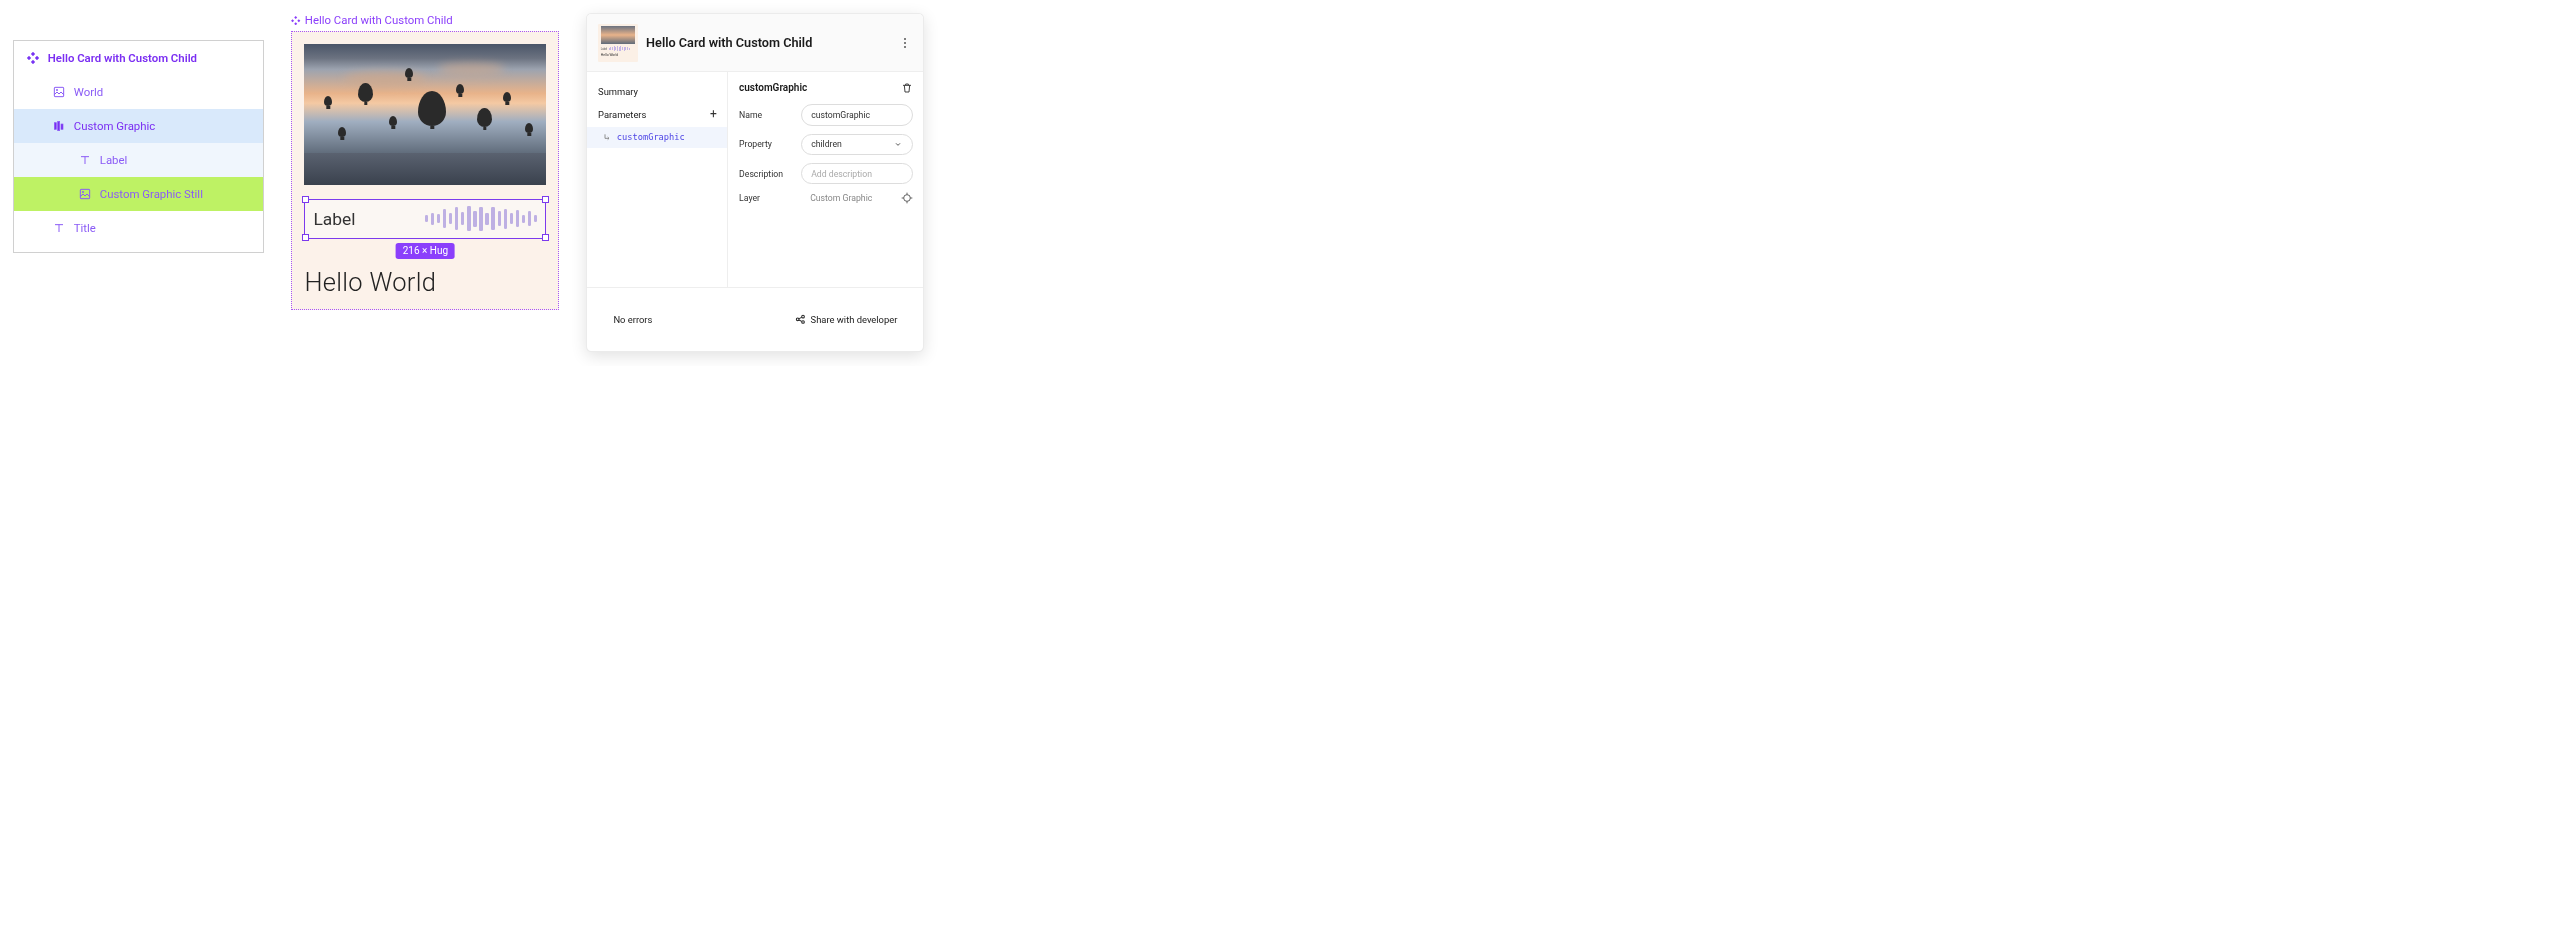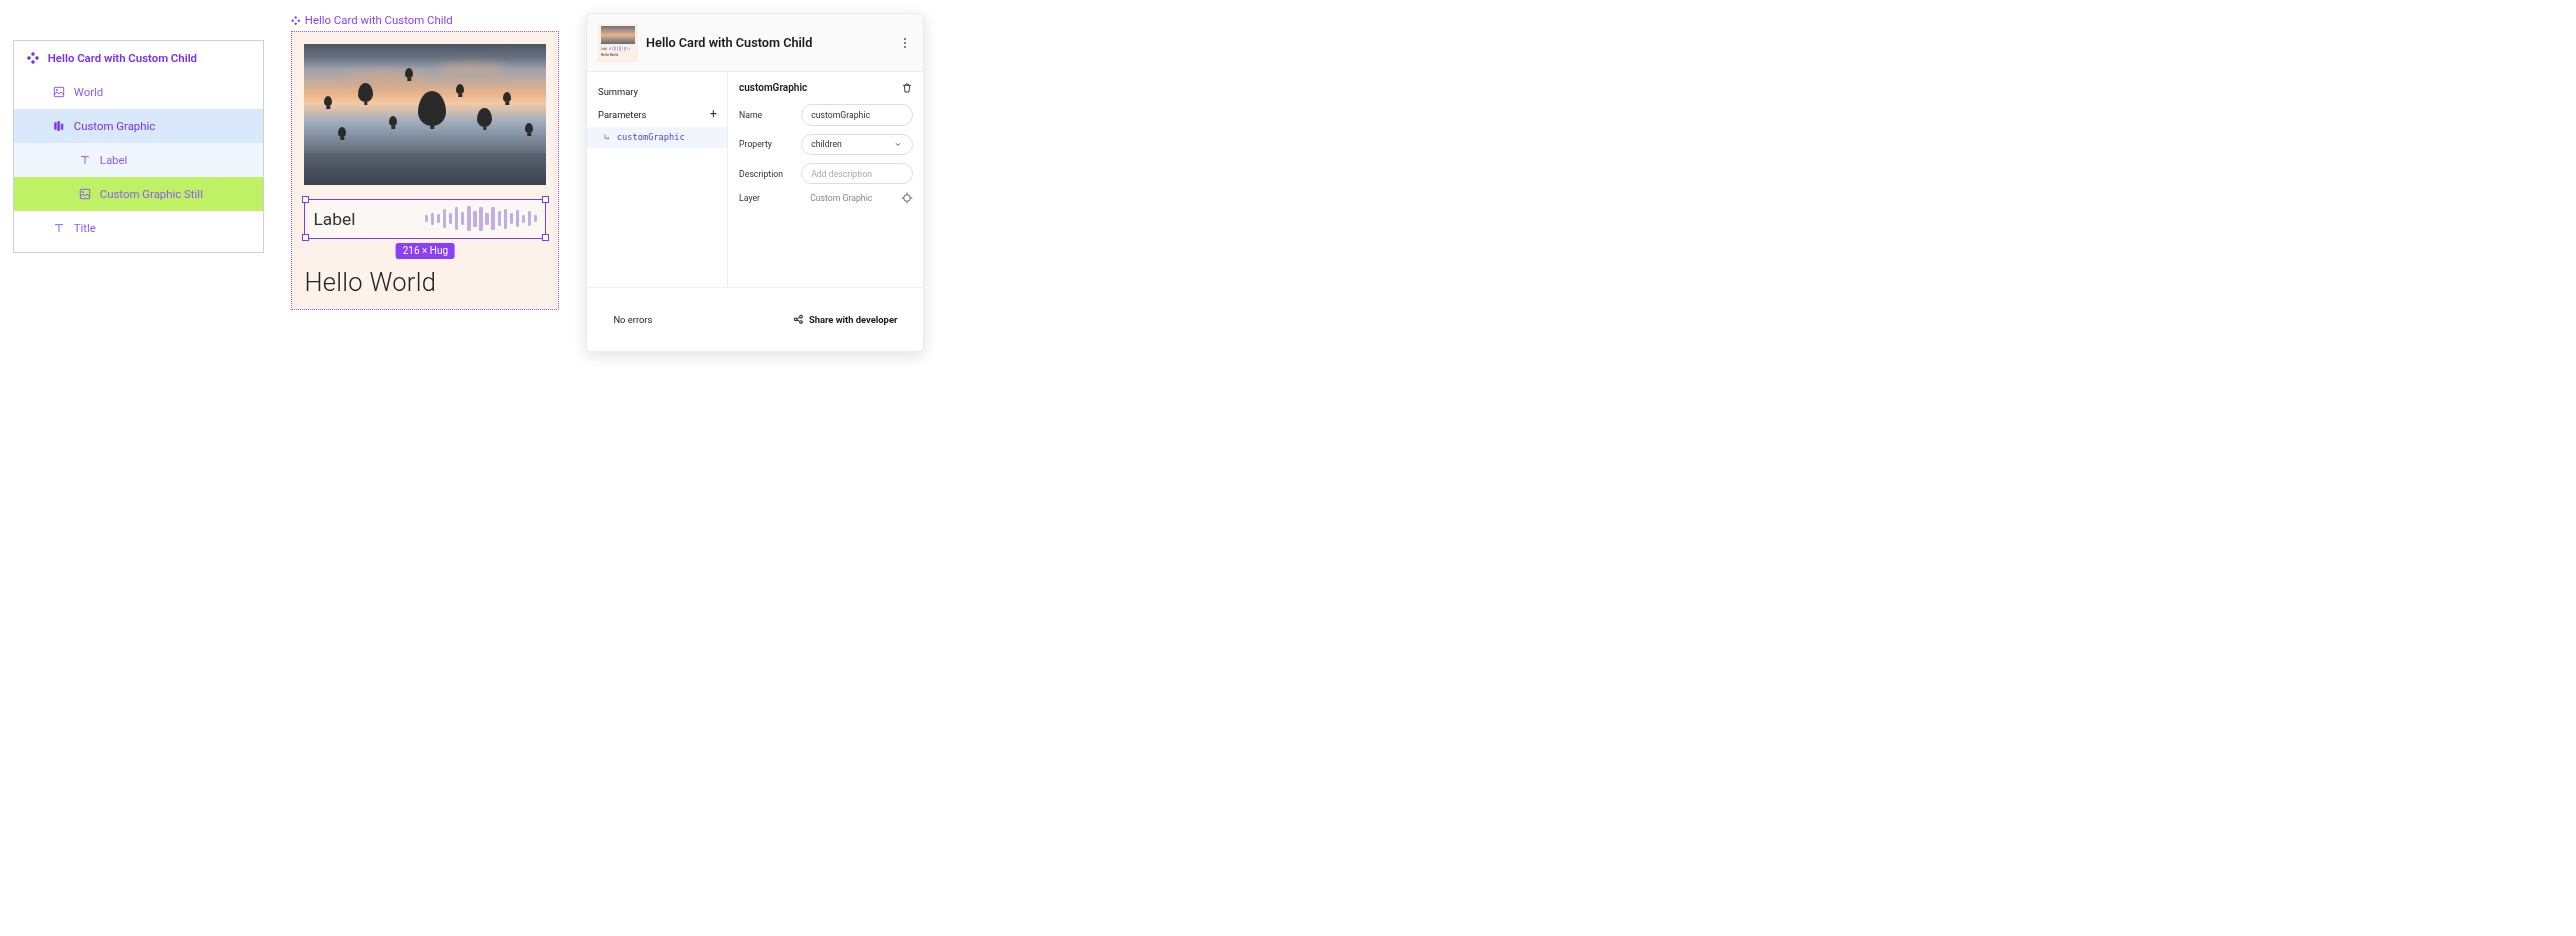--- a/index.html
+++ b/index.html
@@ -176,21 +176,21 @@
   .pr-input.placeholder { color:#aaa; }
   .pr-static { flex:1; font-size:8.7px; color:#888; padding-left:9.4px; display:flex; align-items:center; justify-content:space-between; }
   .target-icon { width:12px; height:12px; }
 
   .plugin-footer {
     border-top:0.7px solid #eee;
     display:flex; justify-content:space-between; align-items:center;
     padding:26px;
     font-size:9.4px;
   }
-  .share-btn { display:flex; align-items:center; gap:5.4px; font-weight:700; cursor:pointer; }
+  .share-btn { display:flex; align-items:center; gap:5.4px; font-weight:400; cursor:pointer; }
 </style>
 </head>
 <body>
 
 <div class="layers-panel">
   <div class="layer-row root">
     <span class="layer-icon">
       <svg width="12" height="12" viewBox="0 0 18 18" fill="#7b2ff2">
           <rect x="7" y="1" width="4" height="4" transform="rotate(45 9 3)"></rect>
           <rect x="7" y="13" width="4" height="4" transform="rotate(45 9 15)"></rect>

